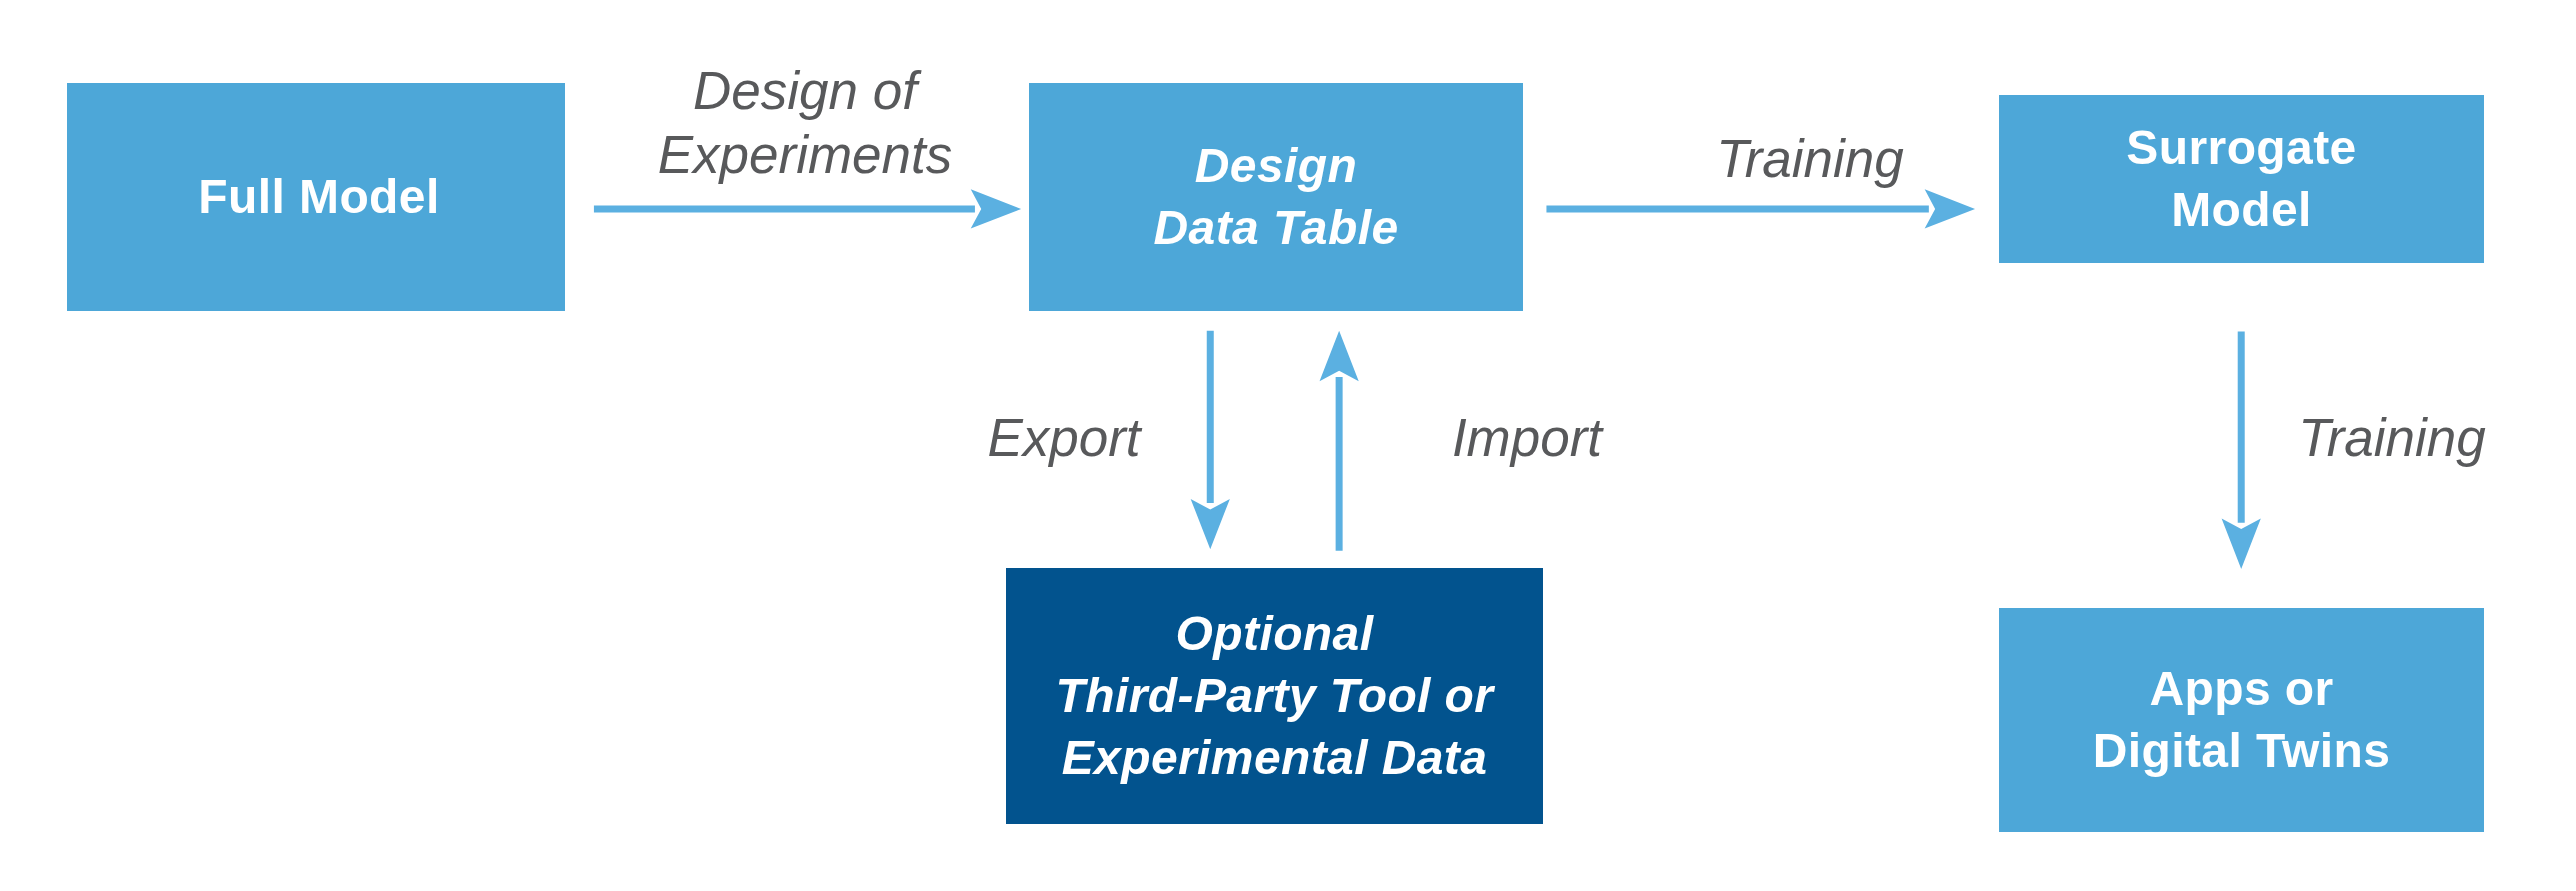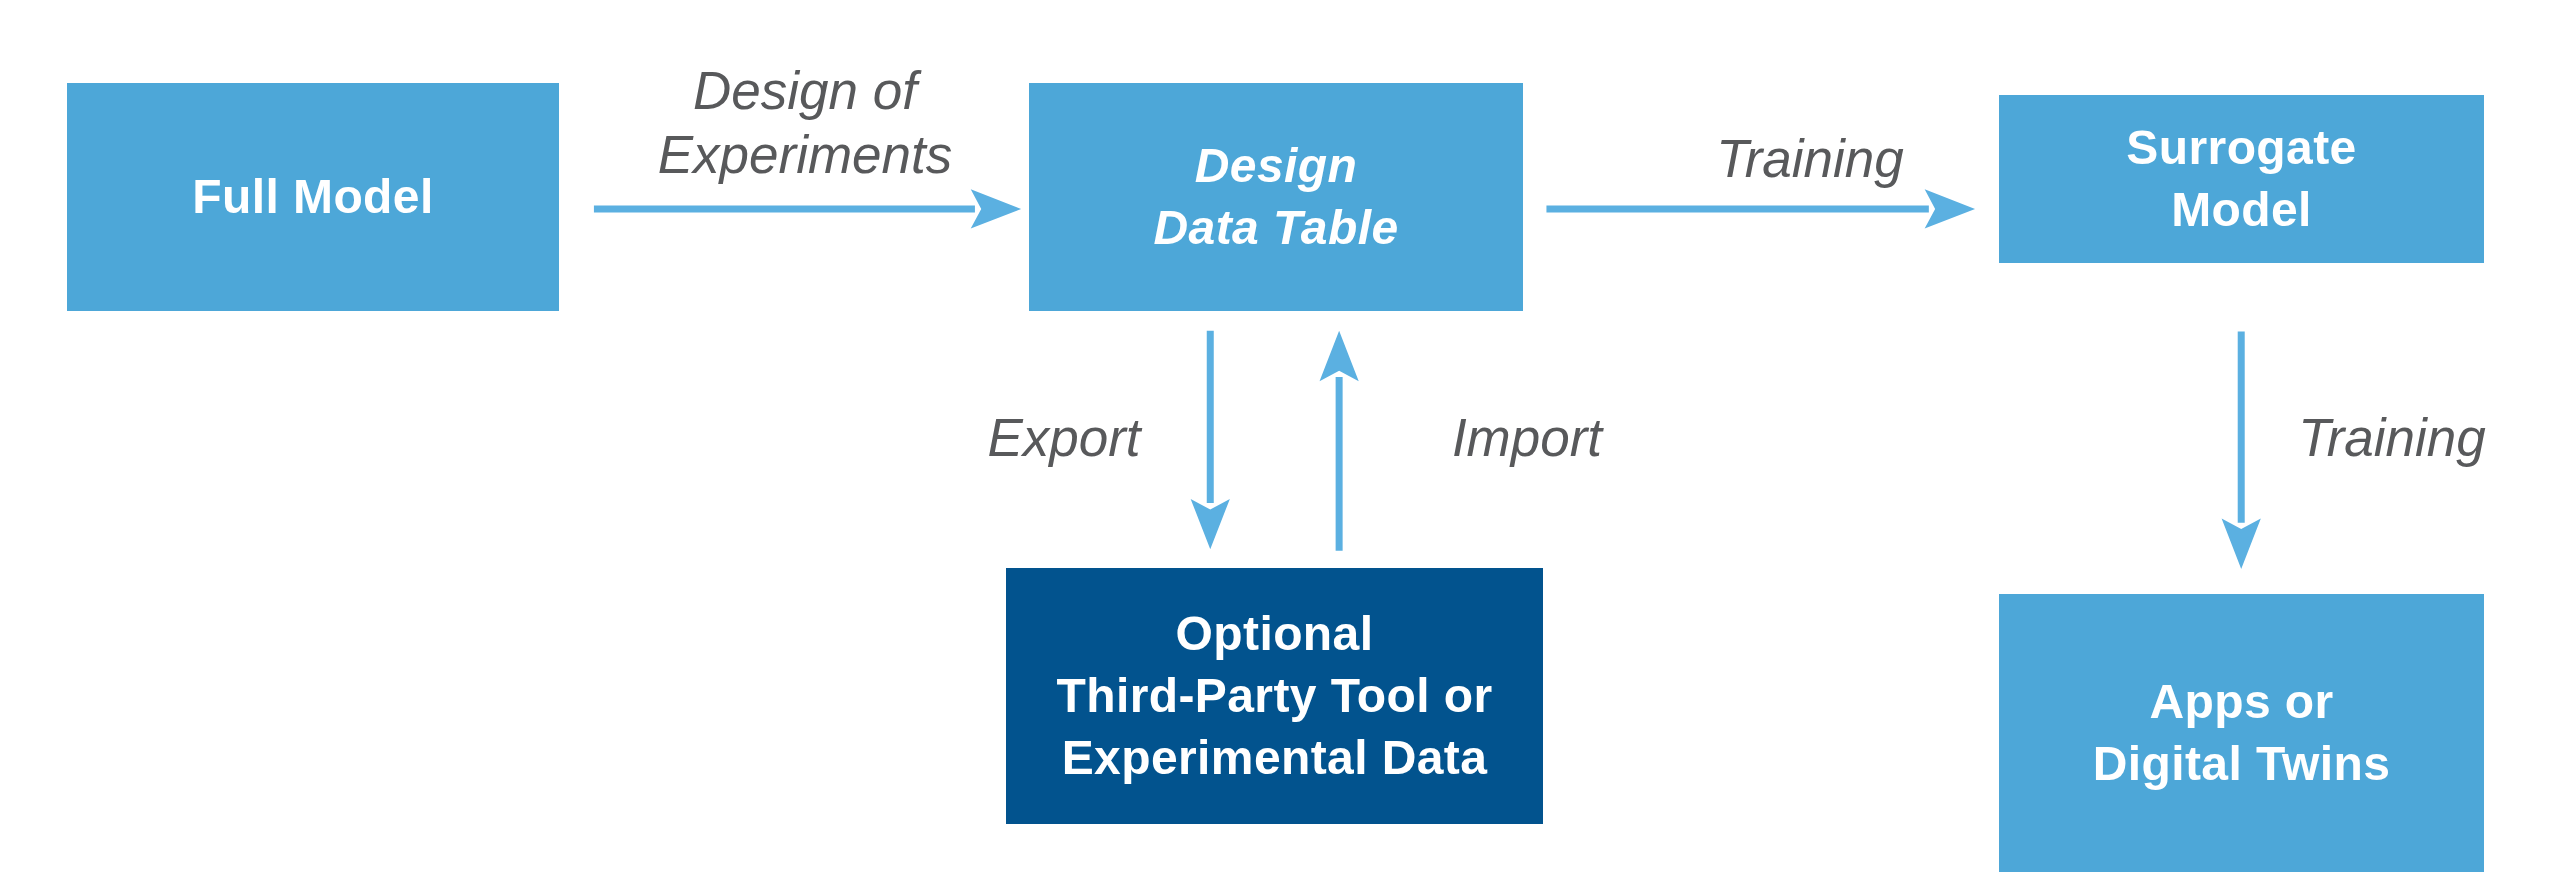--- a/index.html
+++ b/index.html
@@ -16,21 +16,21 @@
     overflow: hidden;
   }
   .node {
     position: absolute;
     display: flex;
     align-items: center;
     justify-content: center;
     text-align: center;
   }
   .node.light { background: var(--node-light, #4DA7D8); }
-  .node.dark  { background: var(--node-dark, #02538E); }
+  .node.dark  { background: var(--node-dark, #02538E); font-style: italic; }
   .node-label {
     color: var(--node-text, #ffffff);
     font-size: 48px;
     font-weight: 700;
     line-height: 62px;
     white-space: pre-line;
     letter-spacing: 0.4px;
   }
   .edge-label {
     position: absolute;
@@ -84,41 +84,41 @@
       <line class="arrow-line" x1="1912" y1="786" x2="1912" y2="538"></line>
       <polygon class="arrow-head" points="1884,544 1912,472 1940,544 1912,529"></polygon>
     </g>
 
     <g>
       <line class="arrow-line" x1="3200" y1="473" x2="3200" y2="746"></line>
       <polygon class="arrow-head" points="3172,740 3200,812 3228,740 3200,755"></polygon>
     </g>
   </svg>
 
-  <div class="node light" style="left:67px; top:83px; width:492px; height:228px;">
+  <div class="node light" style="left:67px; top:83px; width:492px; height:228px;padding-left:6px;">
     <span class="node-label">Full Model</span>
   </div>
 
   <div class="node light" style="left:1029px; top:83px; width:494px; height:228px;font-style:italic;">
     <span class="node-label">Design
 Data Table</span>
   </div>
 
   <div class="node light" style="left:1999px; top:95px; width:485px; height:168px;">
     <span class="node-label">Surrogate
 Model</span>
   </div>
 
   <div class="node dark" style="left:1006px; top:568px; width:537px; height:256px;">
     <span class="node-label">Optional
 Third-Party Tool or
 Experimental Data</span>
   </div>
 
-  <div class="node light" style="left:1999px; top:594px; width:485px; height:278px;">
+  <div class="node light" style="left:1999px; top:608px; width:485px; height:224px;">
     <span class="node-label">Apps or
 Digital Twins</span>
   </div>
 
   <div class="edge-label" style="left:525px; top:59px; width:560px;">Design of
 Experiments</div>
 
   <div class="edge-label" style="left:1600px; top:127px; width:420px;">Training</div>
 
   <div class="edge-label" style="left:924px; top:406px; width:280px;">Export</div>

